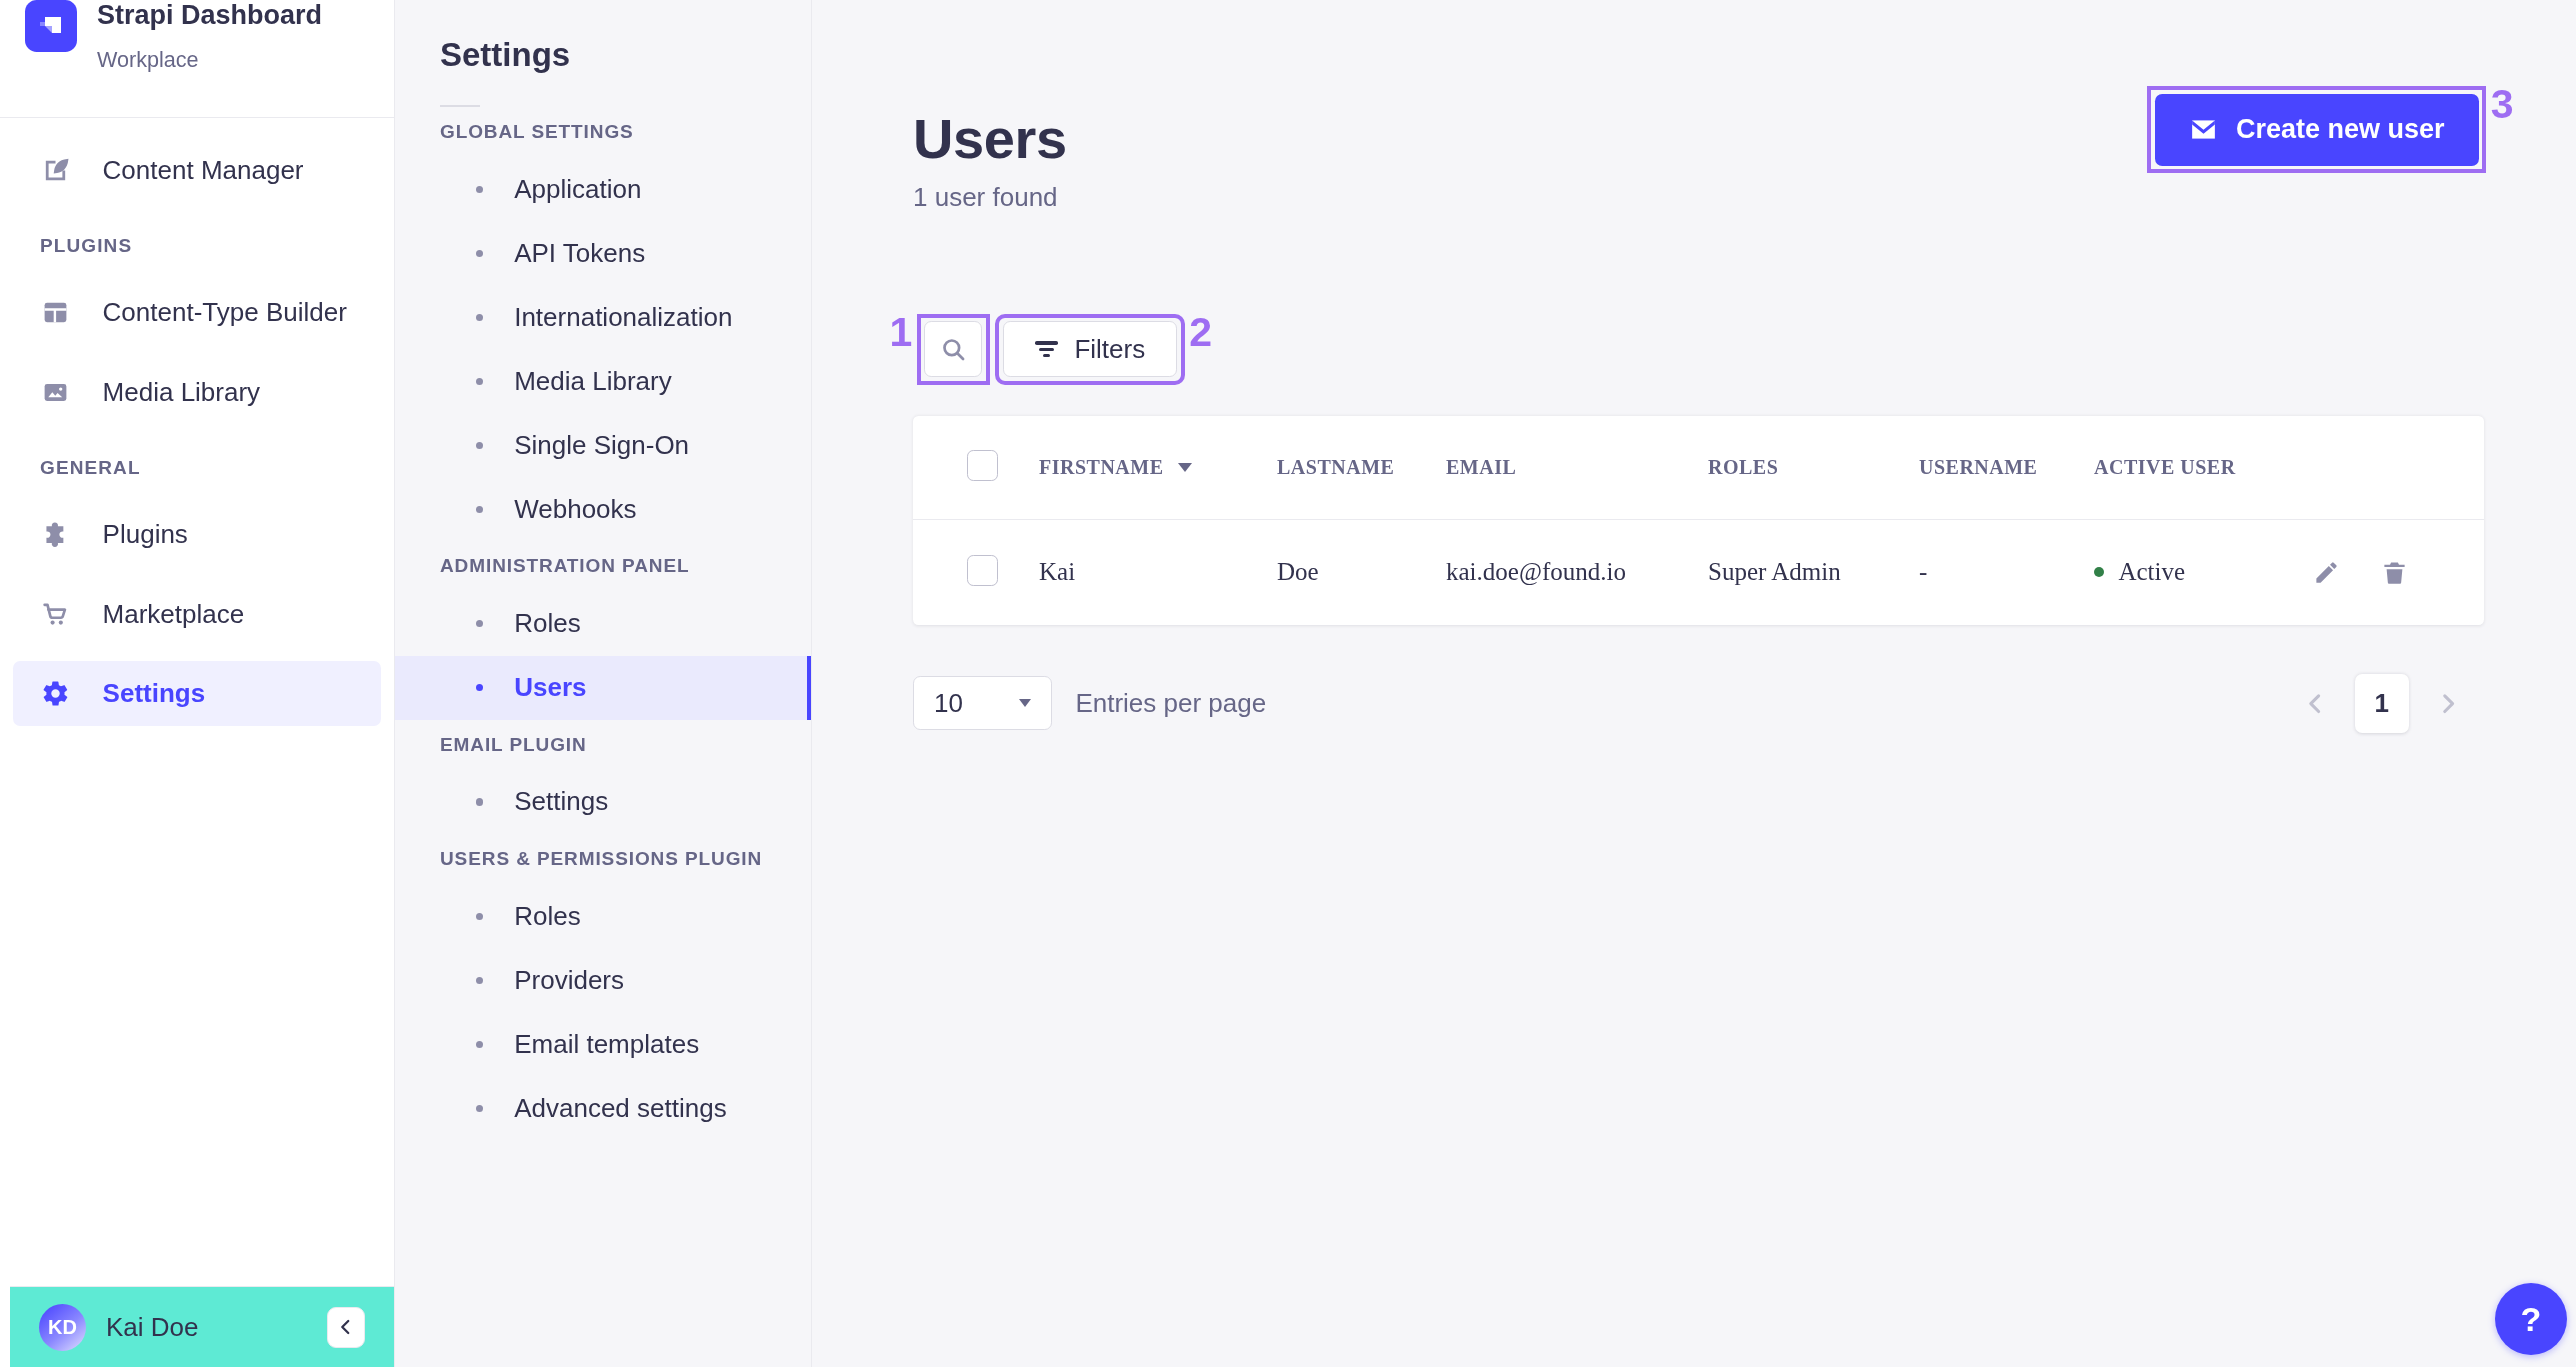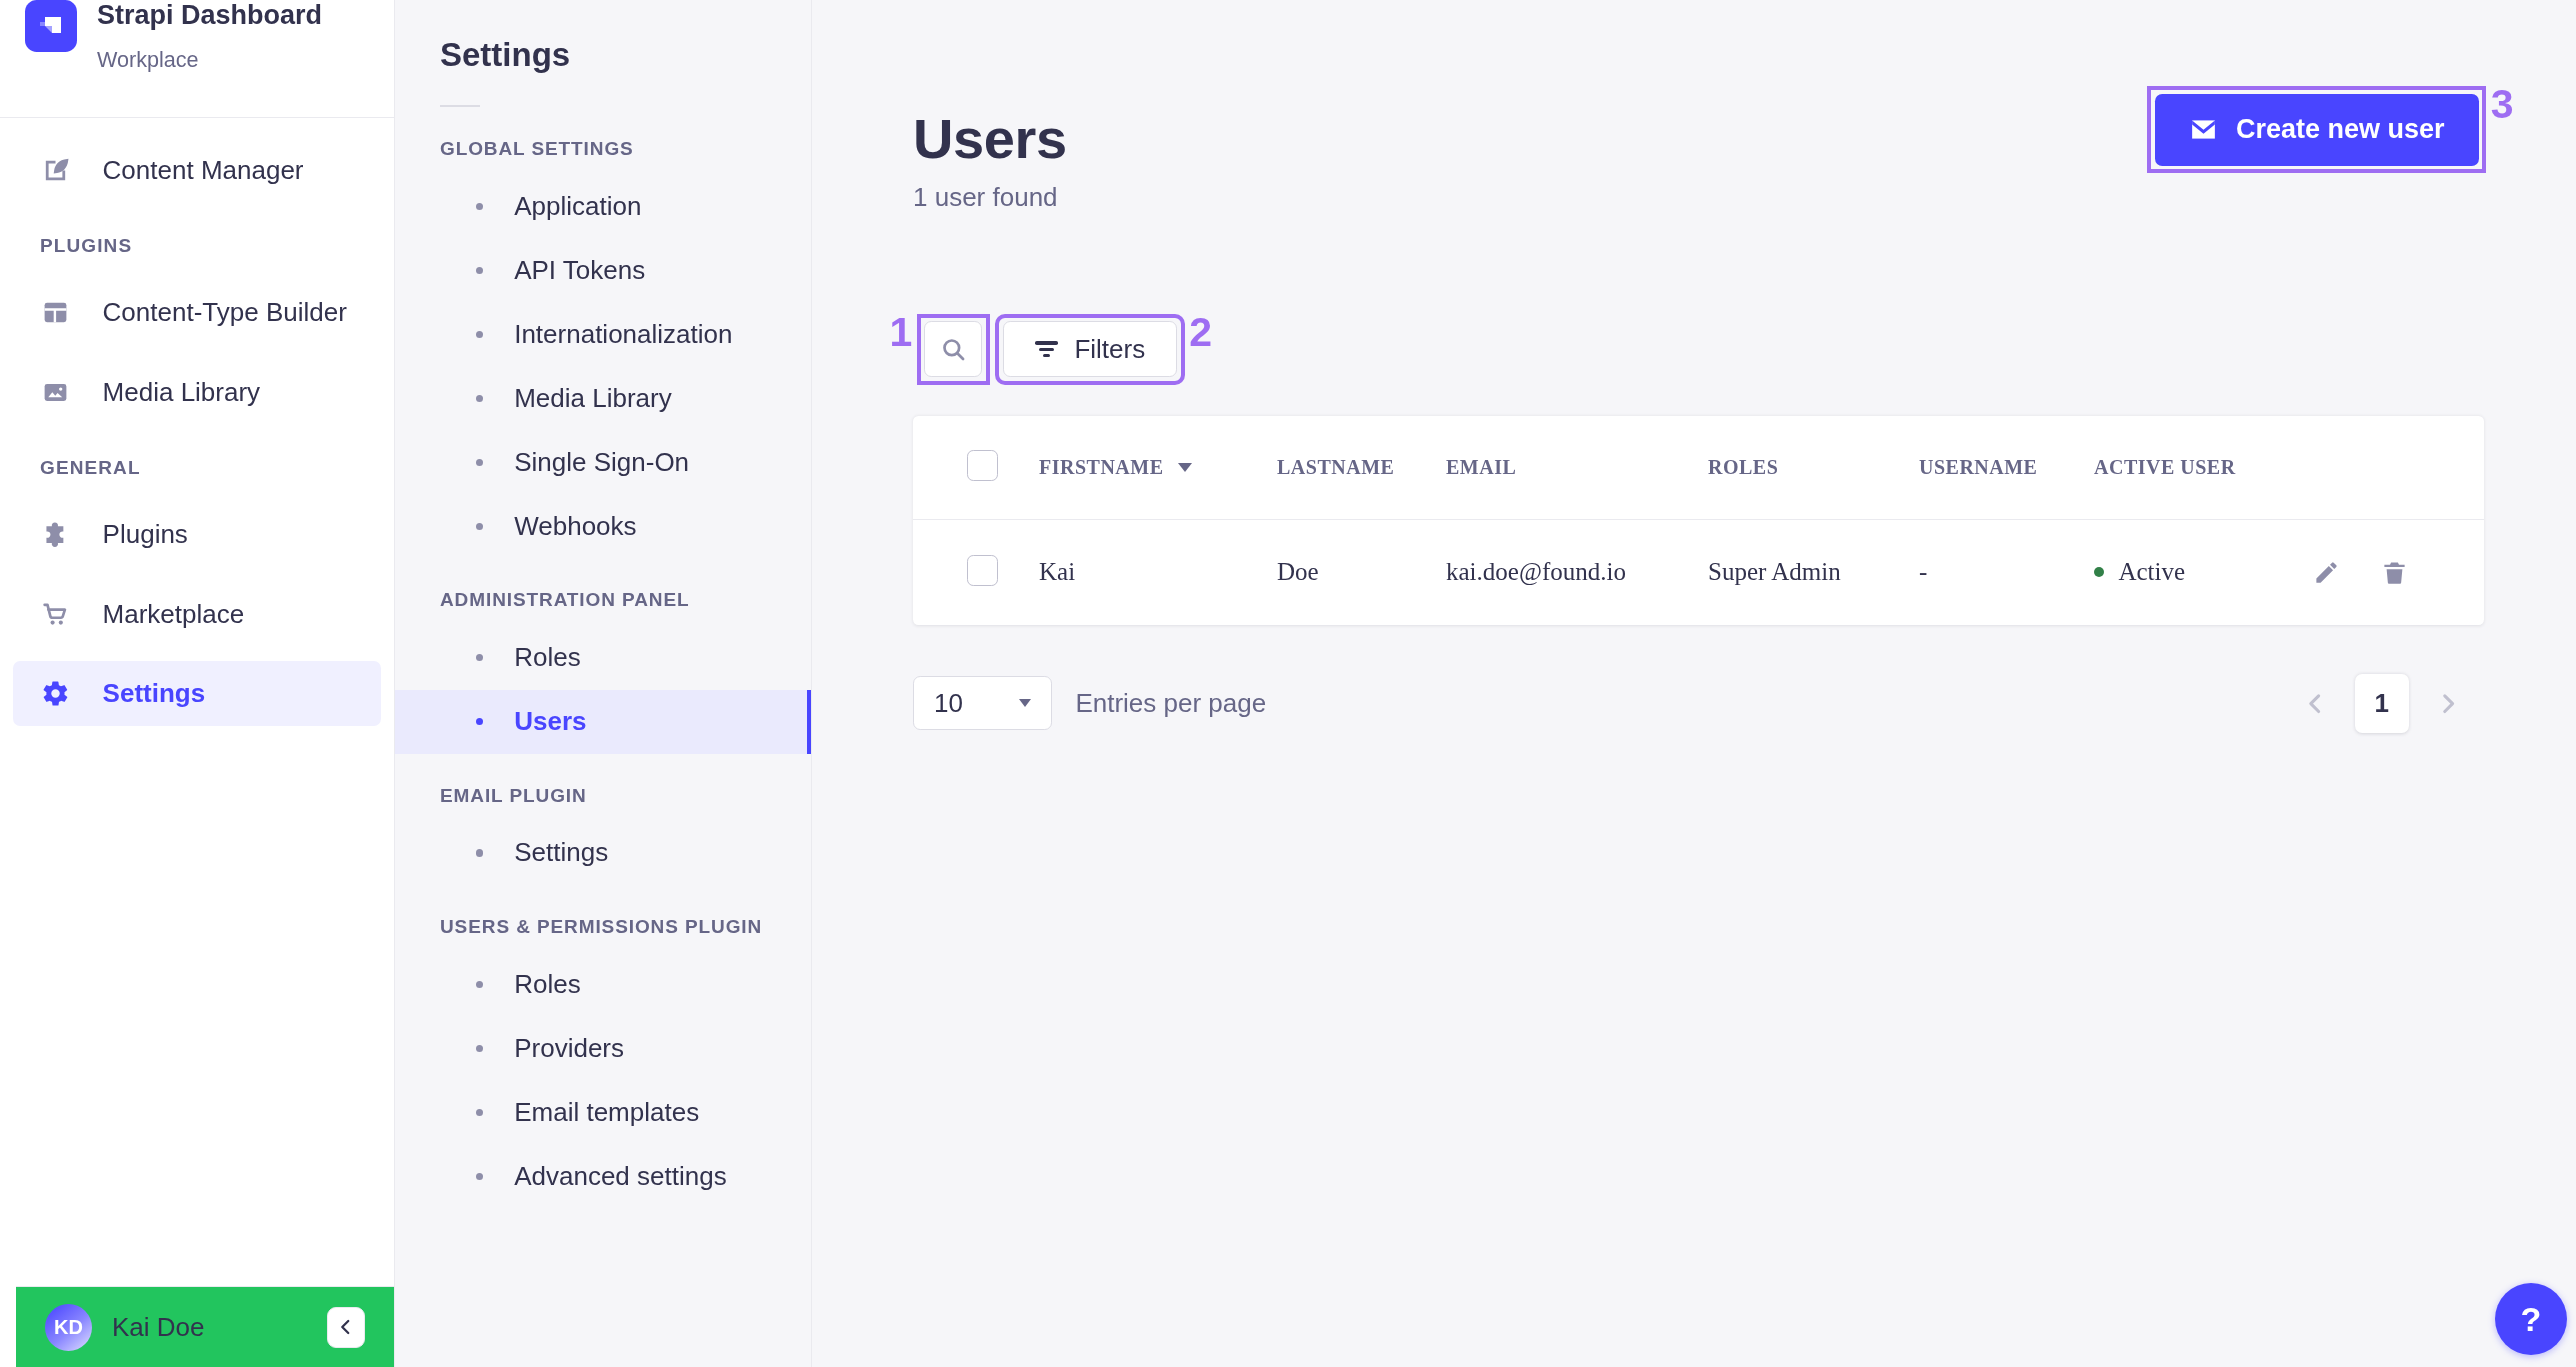--- a/index.html
+++ b/index.html
@@ -23,43 +23,43 @@
   .nav-item {
     height:65px; margin:0 12.6px 14.4px; padding:0 27px; border-radius:7.2px;
     display:flex; align-items:center; gap:32px;
     font-size:26px; font-weight:500; color:#32324d; cursor:pointer; text-decoration:none;
   }
   .nav-item .nav-icon { width:31px; height:31px; color:#8e8ea9; display:flex; align-items:center; justify-content:center; }
   .nav-item.active { background:#f0f0ff; color:#4945ff; font-weight:600; }
   .nav-item.active .nav-icon { color:#4945ff; }
   .nav-section { margin:32px 0 23.4px 40px; font-size:19px; font-weight:700; letter-spacing:1.1px; color:#666687; }
   .sidebar-footer {
-    position:absolute; bottom:0; left:16px; right:0; height:81px;
-    border-top:0.9px solid #eaeaef; display:flex; align-items:center; padding:0 29px; gap:20px; background:#22c55e;
+    position:absolute; bottom:0; left:10px; right:0; height:81px;
+    border-top:0.9px solid #eaeaef; display:flex; align-items:center; padding:0 29px; gap:20px; background:#5eead4;
   }
   .avatar {
     width:47px; height:47px; border-radius:50%;
     background:linear-gradient(140deg,#4945ff 5%,#8a87ff 55%,#e2e1ff 100%);
     color:#fff; font-size:20px; font-weight:700;
     display:flex; align-items:center; justify-content:center;
   }
   .user-name { font-size:26px; color:#32324d; }
   .collapse-btn {
     margin-left:auto; width:38px; height:41px; border-radius:9px;
     border:0.9px solid #eaeaef; background:#fff; color:#32324d;
     display:flex; align-items:center; justify-content:center; cursor:pointer;
   }
   
   .subnav {
     width:417px; min-width:417px; height:100%;
     background:#f6f6f9; border-right:0.9px solid #eaeaef; padding-top:36px;
   }
   .subnav h2 { margin-left:45px; font-size:33px; font-weight:700; color:#32324d; }
   .subnav-divider { width:40px; height:1.8px; background:#dcdce4; margin:31px 0 0 45px; }
-  .subnav-section-label { margin:31px 0 0 45px; font-size:19px; font-weight:700; letter-spacing:0.9px; color:#666687; }
+  .subnav-section-label { margin:14px 0 0 45px; font-size:19px; font-weight:700; letter-spacing:0.9px; color:#666687; }
   .subnav-list { list-style:none; margin-top:14.4px; }
   .subnav-item {
     height:64px; display:flex; align-items:center; gap:31px; padding-left:81px;
     font-size:26px; color:#32324d; cursor:pointer; border-right:4.5px solid transparent; text-decoration:none;
   }
   .bullet { width:7.2px; height:7.2px; border-radius:50%; background:#8e8ea9; flex:none; }
   .subnav-item.active { background:#eaeafd; color:#4945ff; font-weight:600; border-right-color:#4945ff; }
   .subnav-item.active .bullet { background:#4945ff; }
   
   main { flex:1; padding:86px 91px 0 101px; position:relative; }

